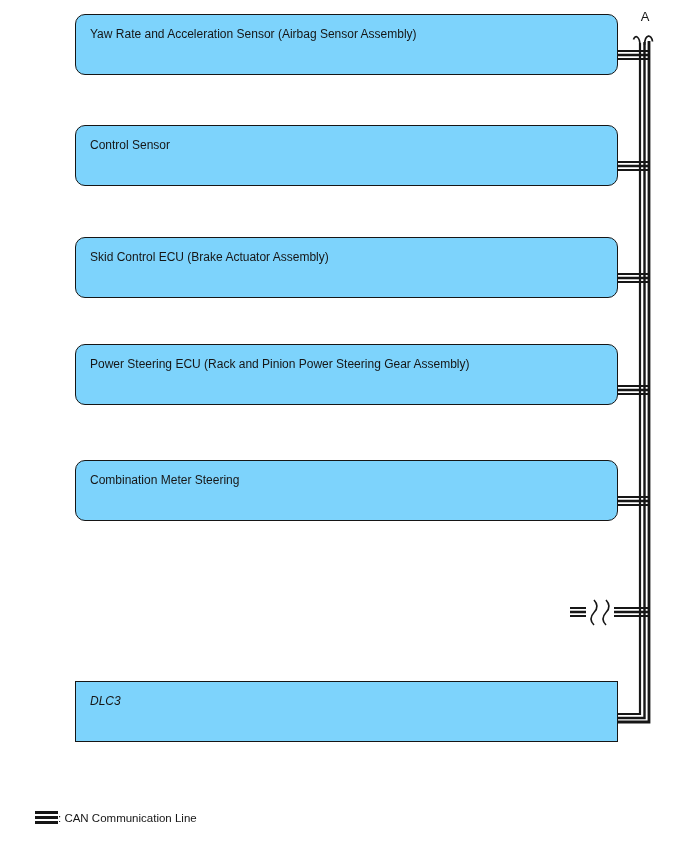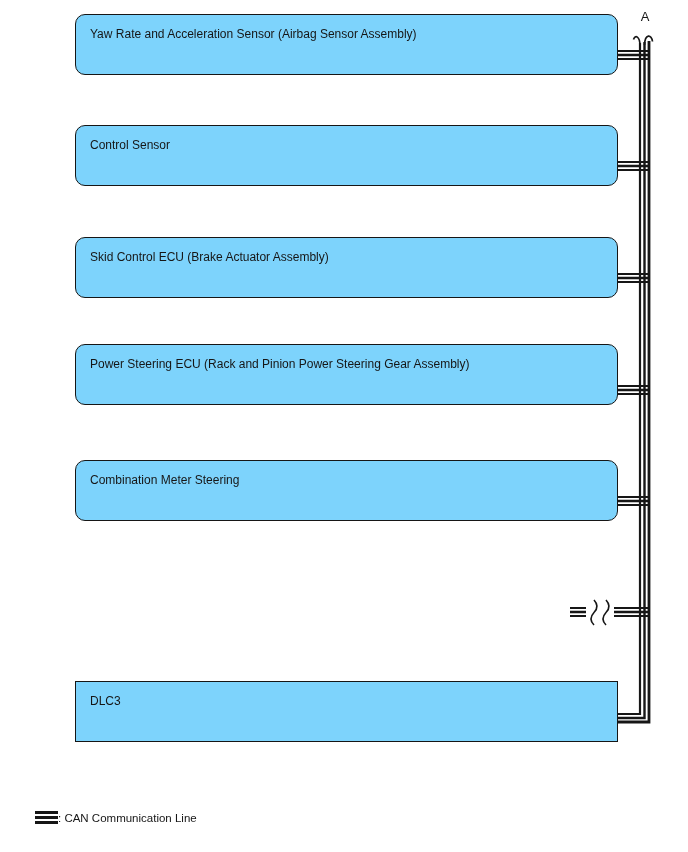--- a/index.html
+++ b/index.html
@@ -15,21 +15,21 @@
     position:absolute;
     left:27px;
     width:543px;
     height:61px;
     border:1.5px solid #161616;
     border-radius:10px;
     background:#7dd3fc;
     box-sizing:border-box;
     margin-left:48px;
   }
-  .node.square{border-radius:0;}
+  .node.square{border-radius:0;font-style:italic;}
   .node .lbl{
     display:block;
     padding:12px 14px 0 14px;
     font-size:12px;
     line-height:14px;
     color:#161616;
     white-space:nowrap;
   }
   .bus-ref{
     position:absolute;

